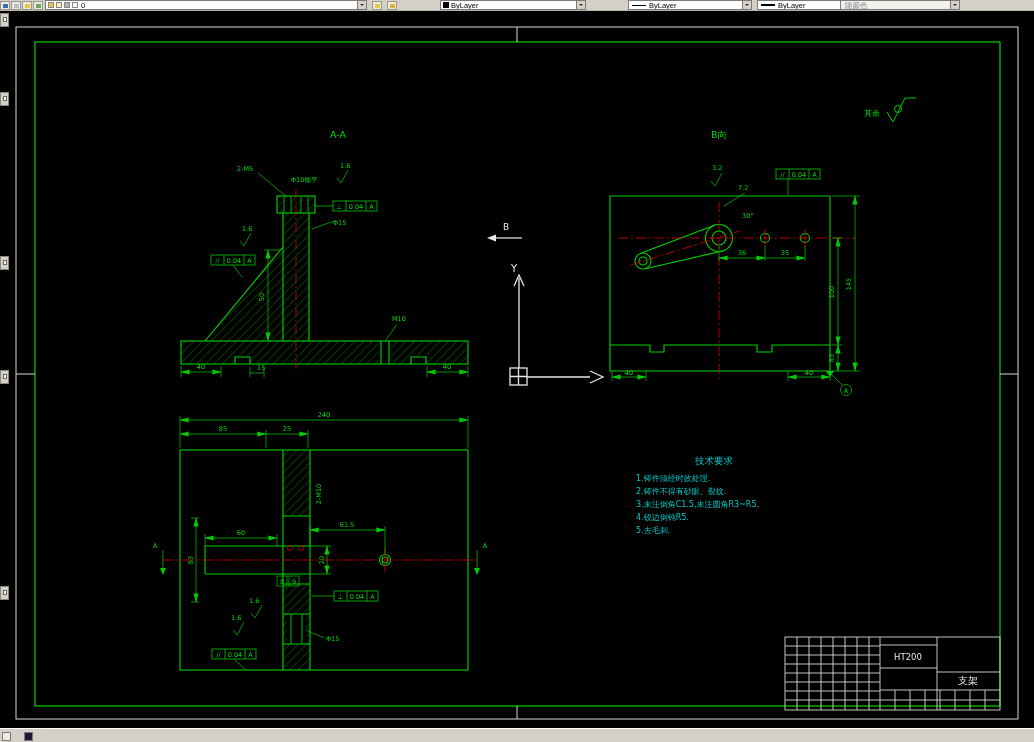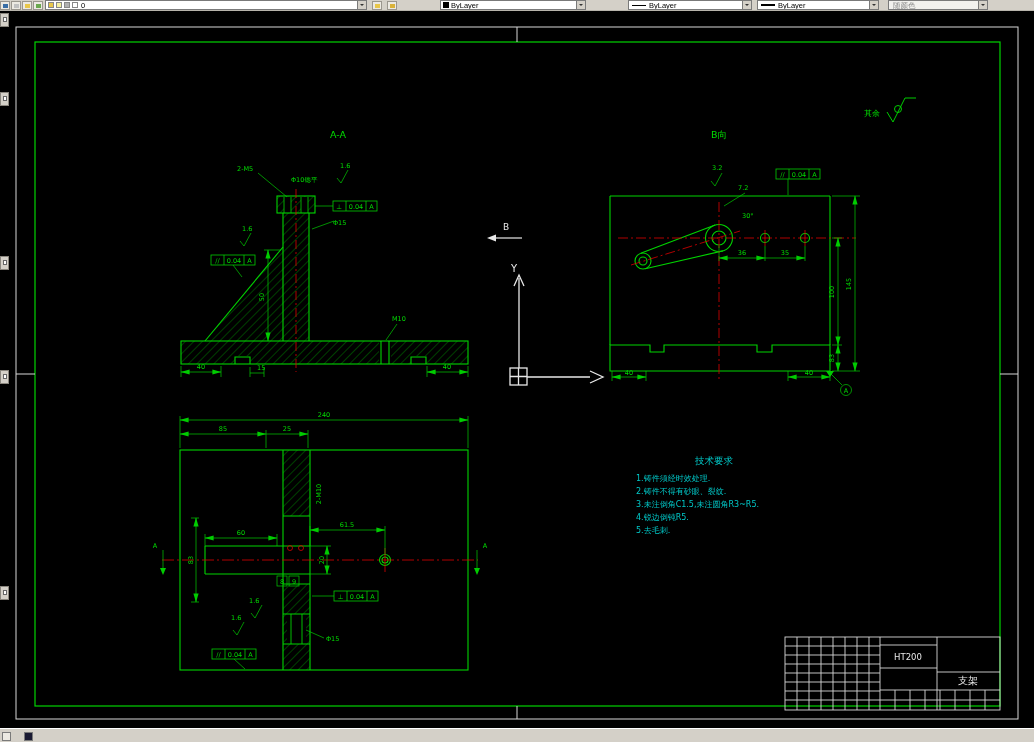--- a/index.html
+++ b/index.html
@@ -79,21 +79,21 @@
     <span>ByLayer</span>
     <span class="arrow"></span>
   </div>
 
   <div class="dd" style="left:757px;width:122px">
     <span class="lw-line"></span>
     <span>ByLayer</span>
     <span class="arrow"></span>
   </div>
 
-  <div class="dd disabled" style="left:888px;width:100px">
+  <div class="dd disabled" style="left:840px;width:120px">
     <span style="margin-left:4px">随颜色</span>
     <span class="arrow"></span>
   </div>
 </div>
 
 <div class="dock" style="top:13px">
     <i></i>
   </div>
 <div class="dock" style="top:92px">
     <i></i>

